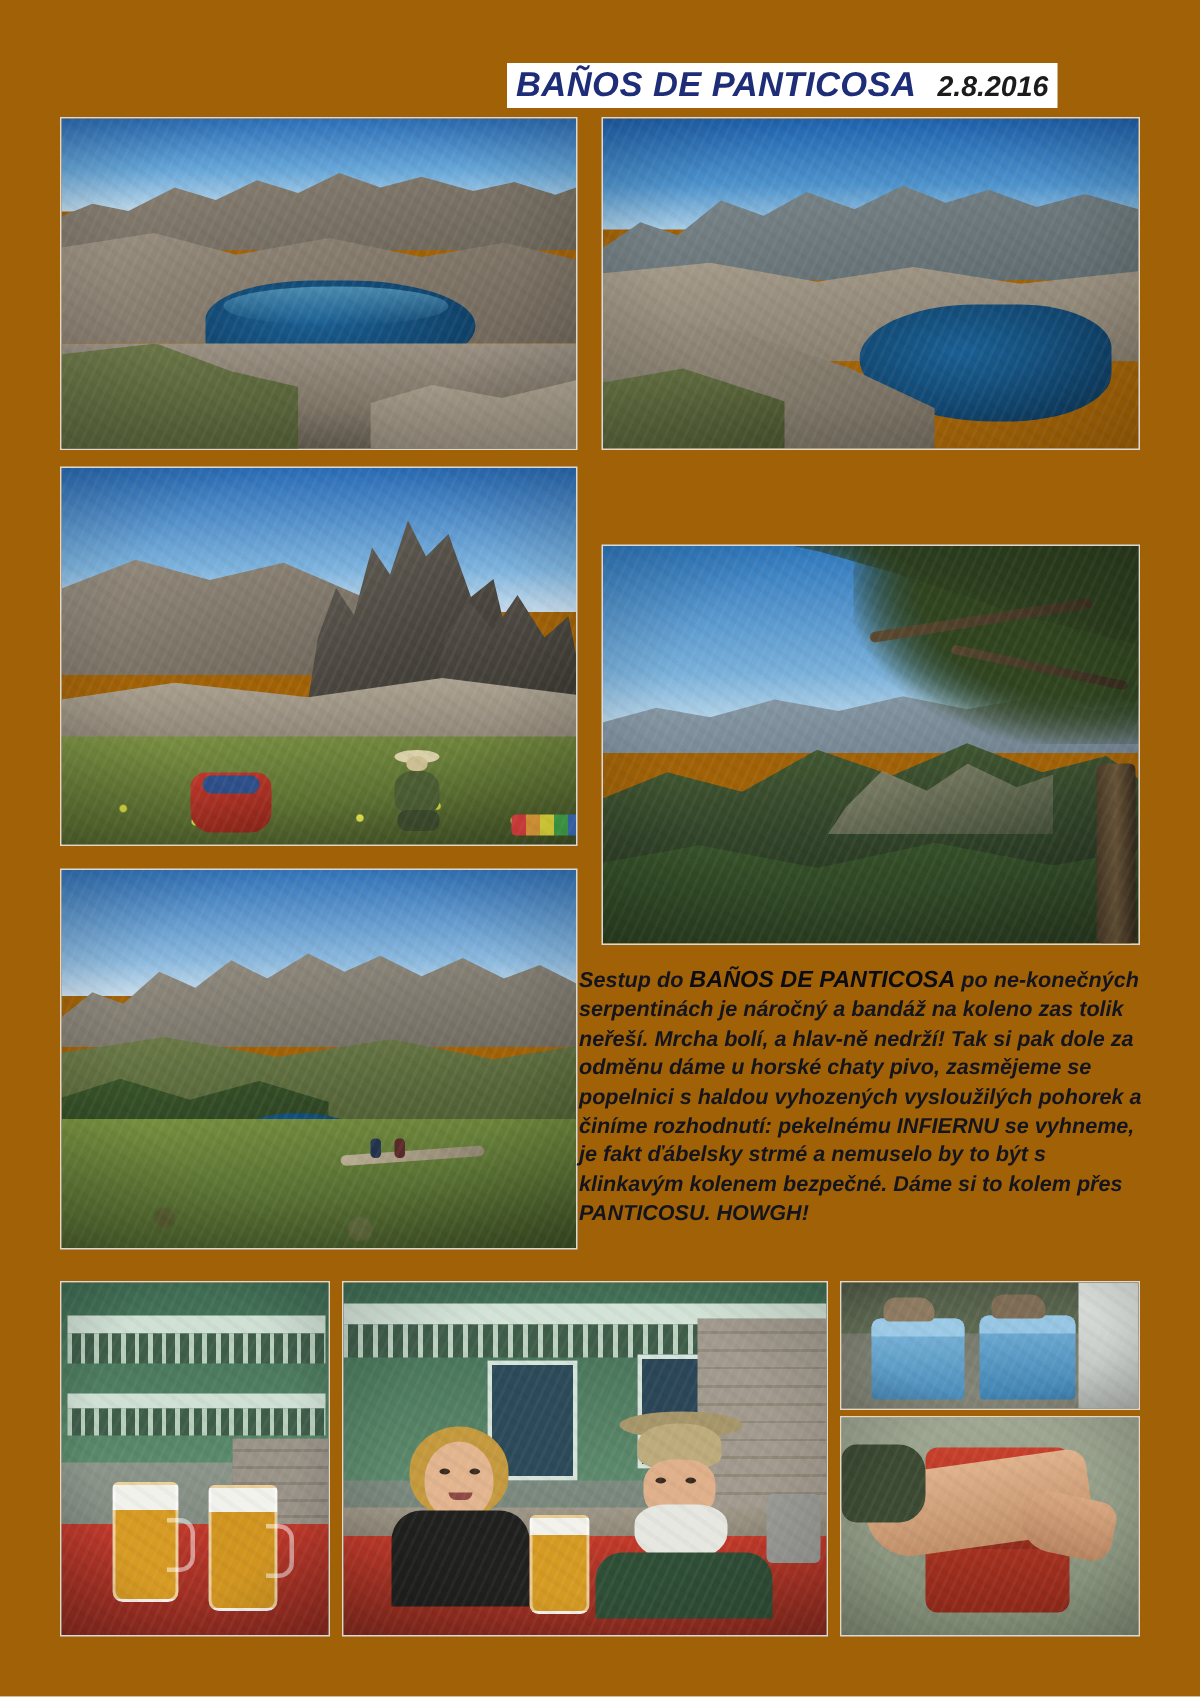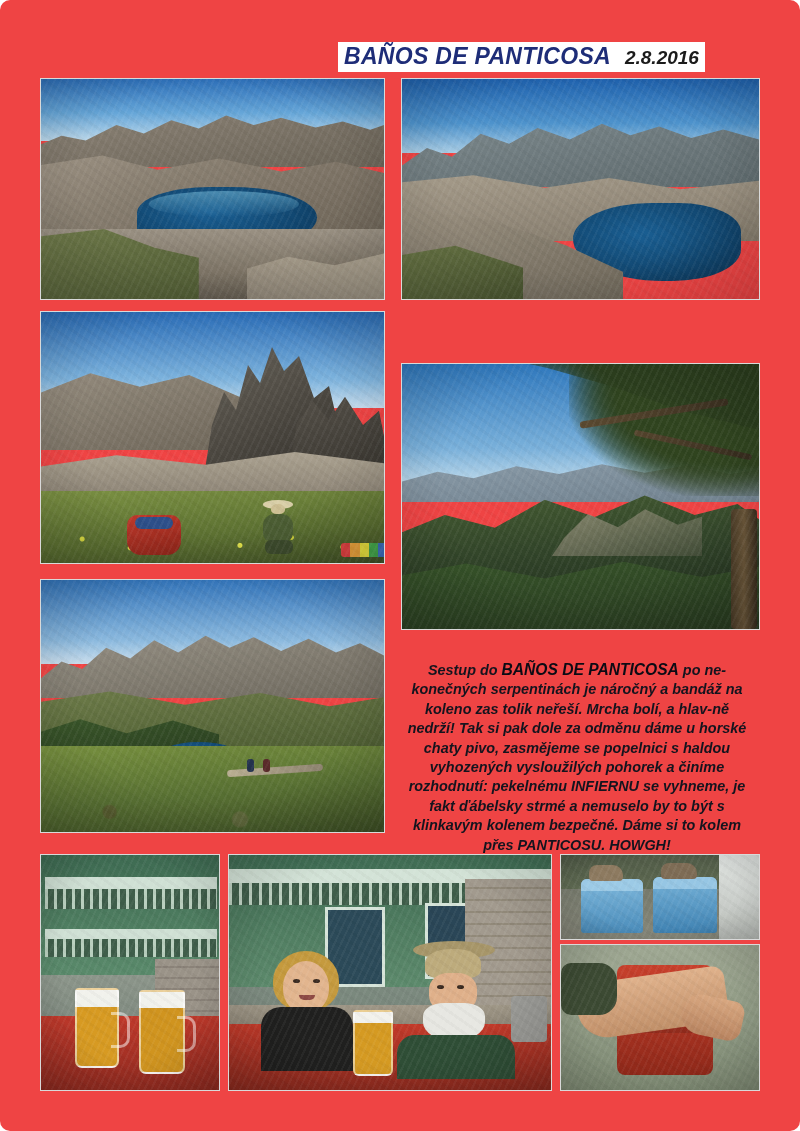--- a/index.html
+++ b/index.html
@@ -10,22 +10,21 @@
   body {
     width: 800px;
     height: 1131px;
     position: relative;
     font-family: "Liberation Sans", sans-serif;
     overflow: hidden;
   }
   .page {
     position: absolute;
     inset: 0;
-    background: #ef4444;
-    border-radius: 10px;
+    background: #a16207;
   }
 
   
   .title-block {
     position: absolute;
     left: 338px;
     top: 40px;
     width: 430px;
     height: 34px;
     display: flex;
@@ -99,27 +98,26 @@
   }
 
   
   .caption {
     position: absolute;
     left: 386px;
     top: 644px;
     width: 382px;
   }
   .caption p {
-    margin: 16px;
+    margin: 0;
     font-size: 14.4px;
     line-height: 19.4px;
     font-weight: bold;
     font-style: italic;
     color: #14141e;
-    text-align: center;
   }
   .caption .strong {
     font-size: 15.6px;
     font-weight: bold;
     font-style: italic;
     color: #0b0b14;
   }
 
   
   .tex {

